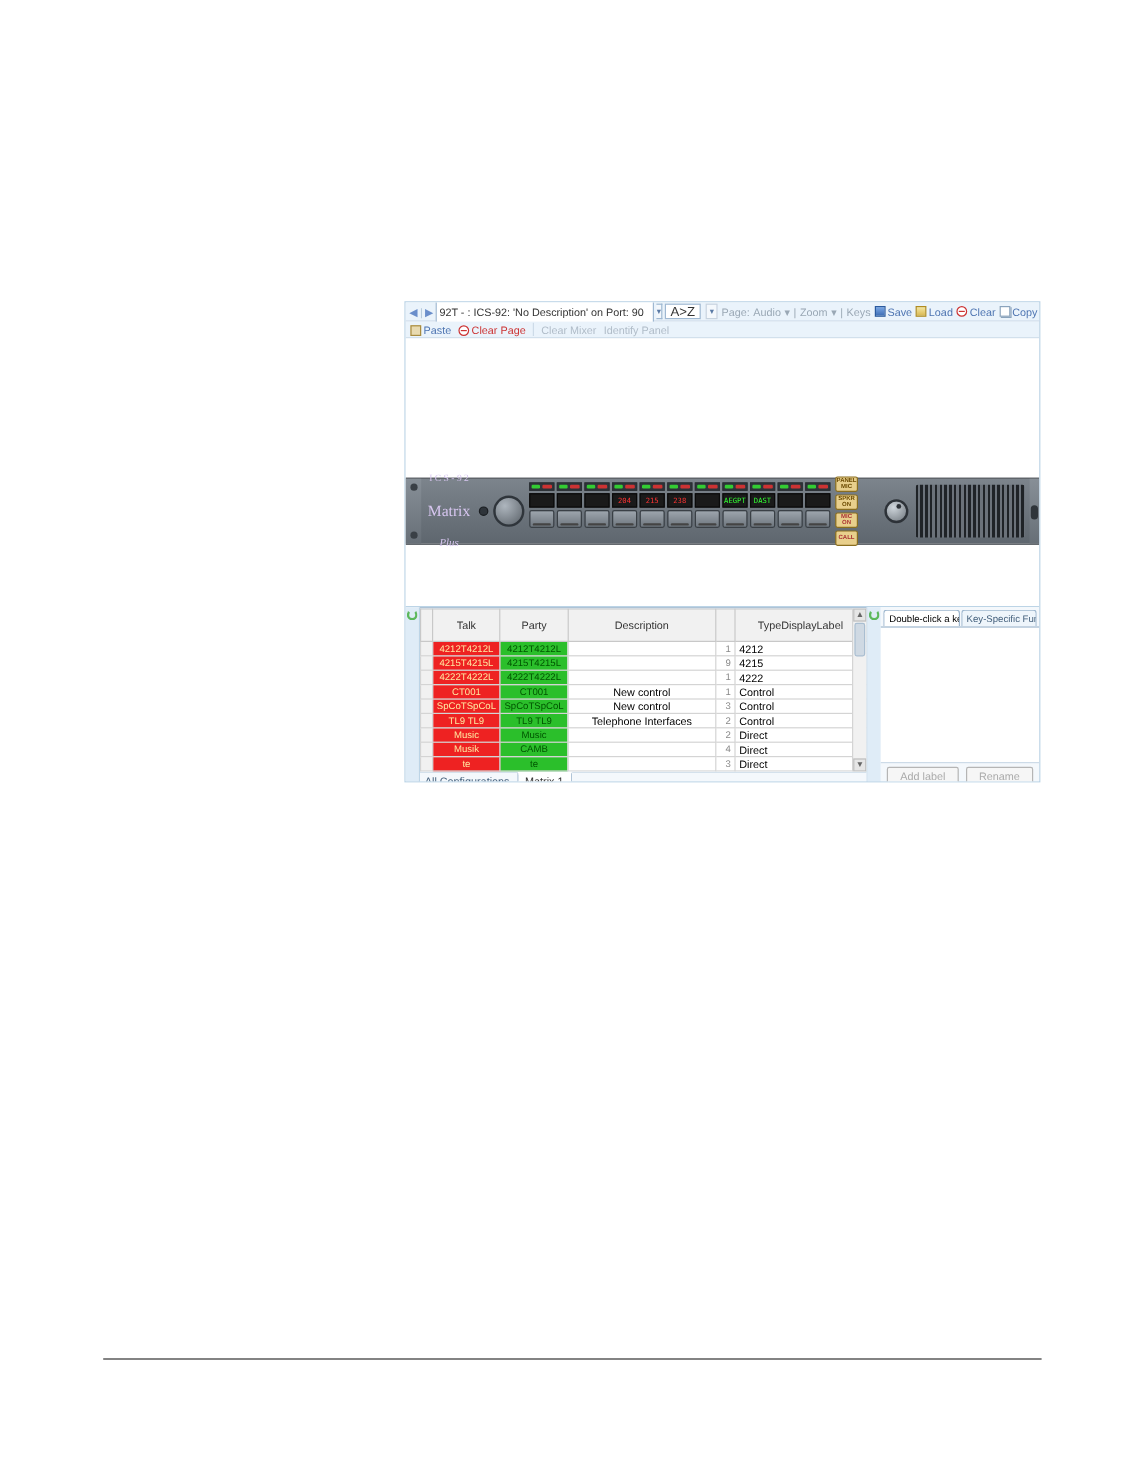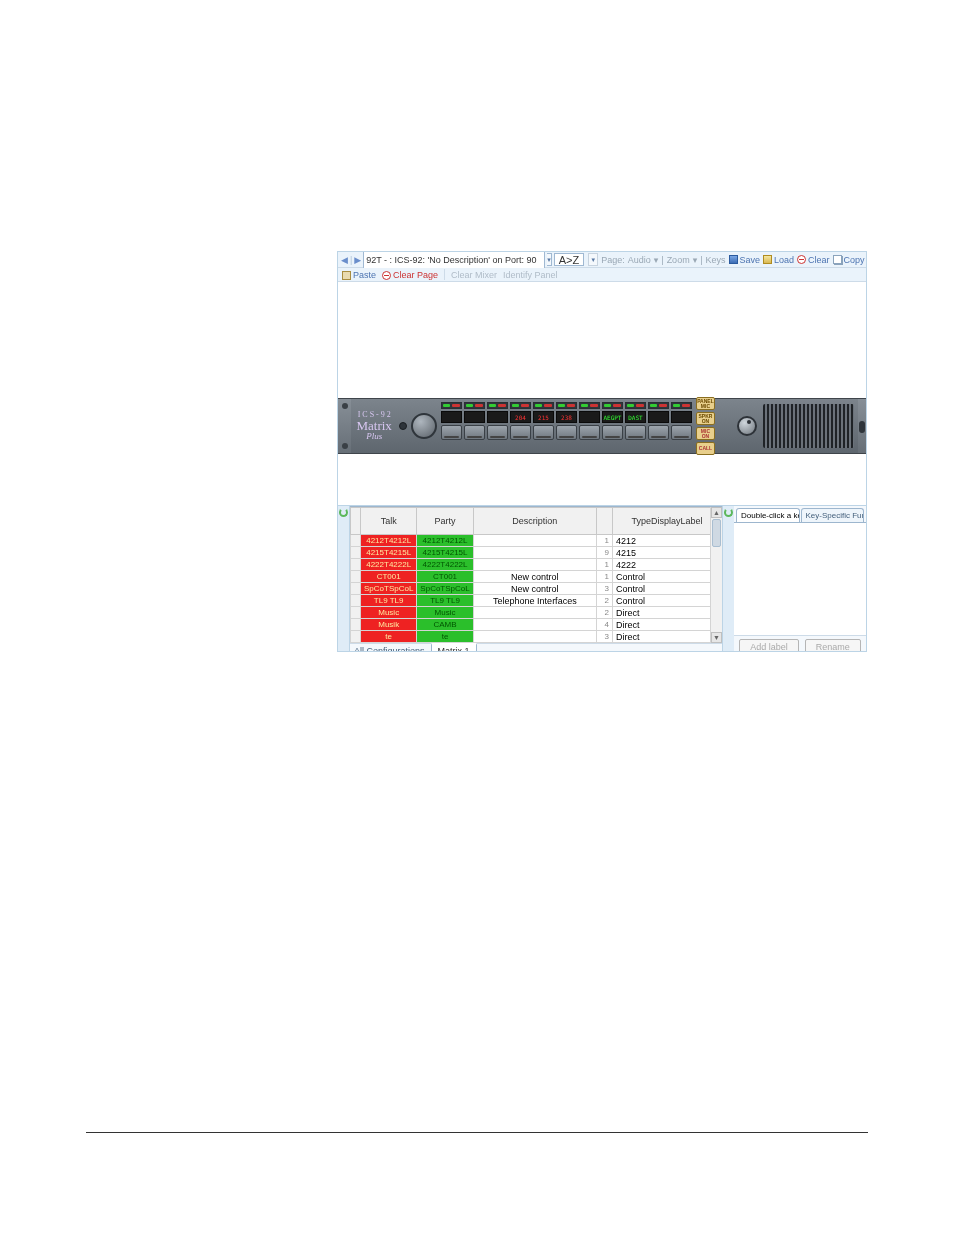--- a/index.html
+++ b/index.html
@@ -91,21 +91,21 @@
   .rack {
     position:absolute; left:0; right:0; top:116px; height:56px;
     background: linear-gradient(#7c848c,#5e666e);
     display:flex; align-items:stretch;
     border-top:1px solid #3f454b; border-bottom:1px solid #3f454b;
   }
   .ear { width:14px; background: linear-gradient(#878f97,#676f77); position:relative;}
   .ear .hole{ position:absolute; left:4px; width:6px; height:6px; border-radius:50%; background:#3a4046;}
   .ear .hole.t{top:4px;} .ear .hole.b{bottom:4px;}
   .brand {
-    width:48px; display:flex; flex-direction:column; align-items:center; justify-content:center; gap:0;
+    width:48px; display:flex; flex-direction:column; align-items:center; justify-content:center; gap:16px;
     color:#d7c6f0; font-family: "Brush Script MT", cursive; font-size:10px; line-height:1;
   }
   .brand .ln1{font-size:8px;color:#d7c6f0;}
   .brand .ln2{font-size:13px;}
   .brand .ln3{font-size:9px; font-style:italic;}
   .knob-area{width:44px; display:flex; align-items:center; justify-content:center; gap:4px;}
   .knob{width:22px;height:22px;border-radius:50%;background:radial-gradient(circle at 35% 30%, #aeb6be, #5a6168);border:2px solid #2f353b;}
   .bigknob{width:26px;height:26px;}
   .small-round{width:8px;height:8px;border-radius:50%;background:#2e343a;border:1px solid #1a1e22;}
   .center-panel{

